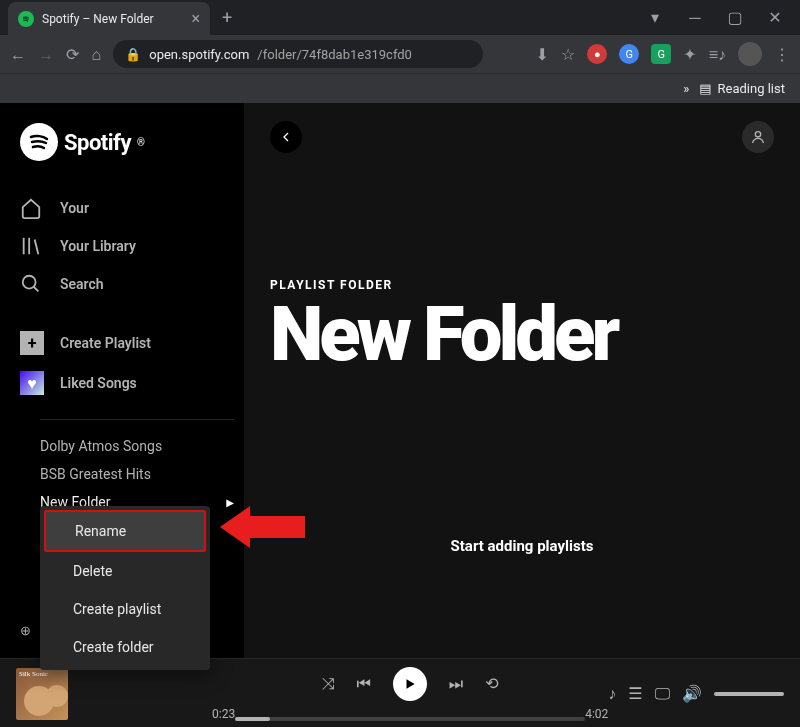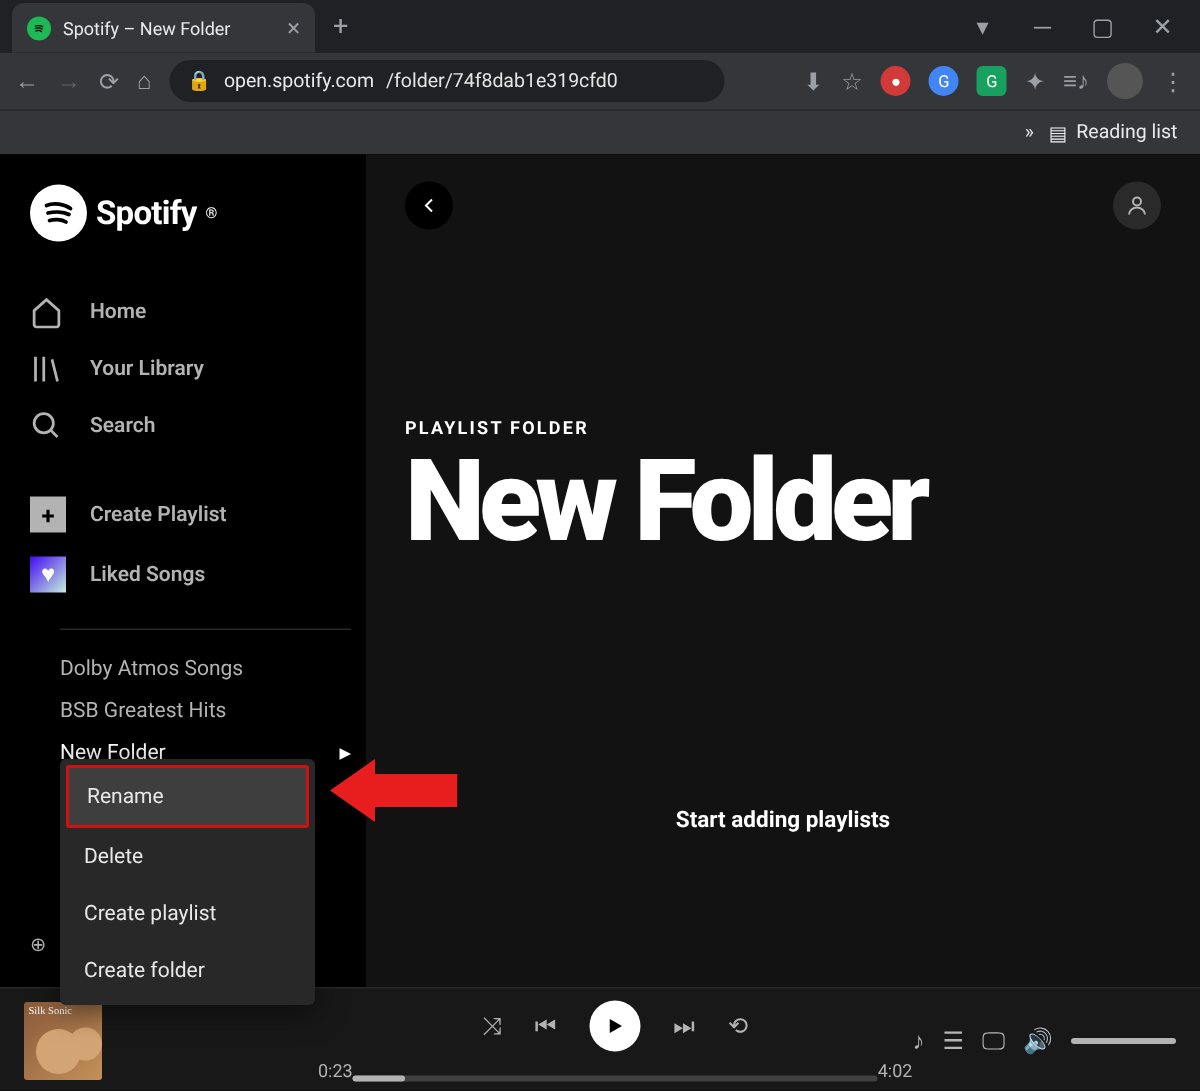--- a/index.html
+++ b/index.html
@@ -45,21 +45,21 @@
     .sq-purple { background: linear-gradient(135deg, #450af5, #c4efd9); color: #fff; }
     
     .playlist-list { list-style: none; margin-top: 16px; border-top: 1px solid #282828; padding-top: 12px; margin-left: 20px; }
     .playlist-item { padding: 6px 0; color: #b3b3b3; font-size: 14px; cursor: pointer; display: flex; align-items: center; justify-content: space-between; }
     .playlist-item.active { color: #fff; }
     
     .install-btn { margin-top: auto; display: flex; align-items: center; gap: 8px; color: #b3b3b3; font-size: 13px; padding: 10px 0; cursor: pointer; }
     
     
     .context-menu { position: absolute; left: 40px; top: 403px; background: #282828; border-radius: 4px; width: 170px; padding: 4px; z-index: 100; box-shadow: 0 4px 20px rgba(0,0,0,0.5); }
-    .ctx-item { padding: 11px 12px; font-size: 14px; color: #e8e8e8; cursor: pointer; border-radius: 2px; }
+    .ctx-item { padding: 11px 29px; font-size: 14px; color: #e8e8e8; cursor: pointer; border-radius: 2px; }
     .ctx-item.highlighted { background: #3e3e3e; border: 2px solid #d01111; }
     
     
     .arrow-annotation { position: absolute; left: 220px; top: 395px; width: 85px; height: 58px; z-index: 101; }
     
     
     .main { flex: 1; background: #121212; position: relative; padding: 18px 26px; }
     .top-row { display: flex; justify-content: space-between; align-items: center; }
     .back-btn { width: 32px; height: 32px; background: #000; border-radius: 50%; display: flex; align-items: center; justify-content: center; color: #fff; cursor: pointer; }
     .user-btn { width: 32px; height: 32px; background: #2a2a2a; border-radius: 50%; display: flex; align-items: center; justify-content: center; color: #b3b3b3; cursor: pointer; }
@@ -106,21 +106,21 @@
 </div>
 
 <div class="browser-bar">
   <span class="nav-icon">←</span>
   <span class="nav-icon" style="opacity:0.4">→</span>
   <span class="nav-icon">⟳</span>
   <span class="nav-icon">⌂</span>
   <div class="addr-bar">
     <span>🔒</span>
     <span class="addr-text">open.spotify.com</span>
-      <span style="color:#e5e5e5">/folder/74f8dab1e319cfd0</span>
+      <span style="color:#a3a3a3">/folder/74f8dab1e319cfd0</span>
   </div>
   <div class="toolbar-icons">
     <span class="nav-icon">⬇</span>
     <span class="nav-icon">☆</span>
     <span class="ext-icon ext-red">●</span>
     <span class="ext-icon ext-blue">G</span>
     <span class="ext-icon ext-green">G</span>
     <span class="nav-icon">✦</span>
     <span class="nav-icon">≡♪</span>
     <span class="profile-pic"></span>
@@ -147,21 +147,21 @@
       <span class="logo-text">Spotify</span>
         <span style="font-size:10px;vertical-align:super;">®</span>
     </div>
     <ul class="nav-list">
       <li class="nav-item">
         <span class="icon">
             <svg width="22" height="22" viewBox="0 0 24 24" fill="none" stroke="#b3b3b3" stroke-width="2">
               <path d="M3 11l9-8 9 8v10a2 2 0 01-2 2H5a2 2 0 01-2-2z"></path>
             </svg>
           </span>
-        <span>Home</span>
+        <span>Your</span>
       </li>
       <li class="nav-item">
         <span class="icon">
             <svg width="22" height="22" viewBox="0 0 24 24" fill="none" stroke="#b3b3b3" stroke-width="2">
               <line x1="4" y1="3" x2="4" y2="21"></line>
               <line x1="10" y1="3" x2="10" y2="21"></line>
               <line x1="16" y1="5" x2="20" y2="21"></line>
             </svg>
           </span>
         <span>Your Library</span>

